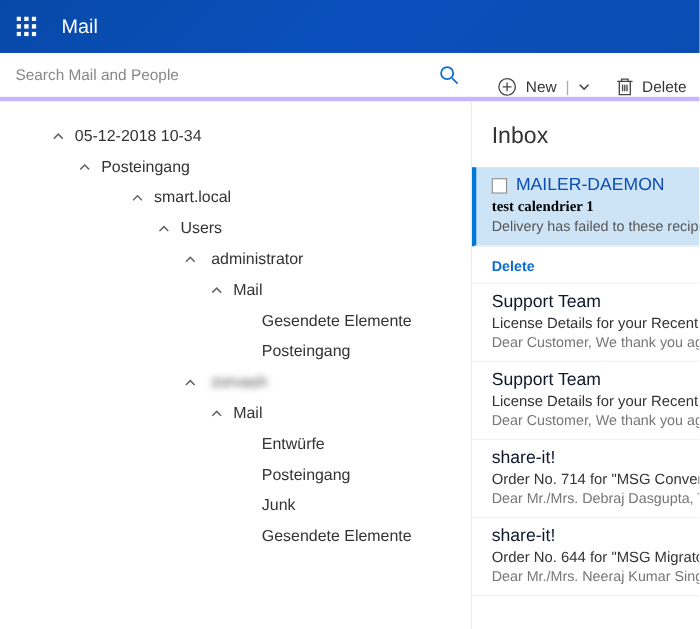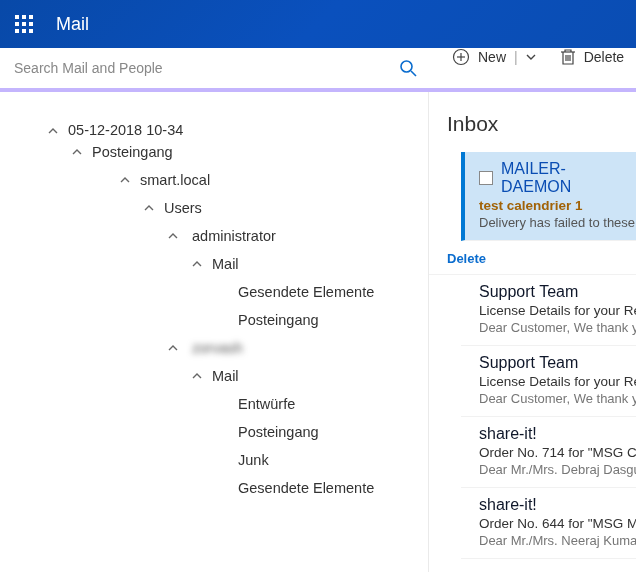--- a/index.html
+++ b/index.html
@@ -49,21 +49,21 @@
   }
   .search-input::placeholder { color: #888; }
   .search-icon-wrap {
     width: 40px; height: 44px;
     display: flex; align-items: center; justify-content: center;
     cursor: pointer;
   }
   .right-toolbar {
     flex: 1;
     display: flex;
-    align-items: flex-start;
+    align-items: flex-end;
     gap: 24px;
     padding-left: 24px;
     height: 100%;
     color: #333;
   }
   .tb-btn {
     display: flex; align-items: center; gap: 8px;
     font-size: 14px; color: #333; cursor: pointer;
   }
   .tb-btn svg { flex-shrink: 0; }
@@ -87,21 +87,21 @@
     white-space: nowrap;
   }
   .tree-item .chev {
     width: 14px; height: 14px;
     display: flex; align-items: center; justify-content: center;
     color: #666;
   }
   .tree-item.leaf .chev { visibility: hidden; }
   .blurred { filter: blur(3px); color:#555;}
   
-  .lv0 { padding-left: 36px; align-items: flex-end; }
+  .lv0 { padding-left: 36px; }
   .lv1 { padding-left: 60px; }
   .lv2 { padding-left: 84px; }
   .lv3 { padding-left: 108px; }
   .lv4 { padding-left: 132px; }
   .lv5 { padding-left: 156px; gap: 12px; }
   .lv6 { padding-left: 180px; }
   .lv6leaf { padding-left: 206px; }
 
   
   .msg-pane {
@@ -113,33 +113,32 @@
   .inbox-title {
     font-size: 21px;
     font-weight: 400;
     color: #333;
     padding: 20px 0 16px 18px;
   }
   .msg {
     padding: 8px 0 10px 18px;
     border-bottom: 1px solid #f1f1f1;
     cursor: pointer;
-    margin-left: 32px;
   }
   .msg .from { font-size: 16px; color: #0f172a; }
   .msg .subj { font-size: 13.5px; color: #333; margin-top: 2px; white-space: nowrap; overflow: hidden; }
   .msg .prev { font-size: 13px; color: #767676; margin-top: 2px; white-space: nowrap; overflow: hidden; }
 
   .msg.selected {
     background: #cde4f7;
     border-left: 4px solid #0078d4;
     padding-left: 14px;
   }
   .msg.selected .from { color: #0a4db3; font-weight: 400; display:flex; align-items:center; gap:8px;}
-  .msg.selected .subj { color: #a16207; font-weight: 600; }
+  .msg.selected .subj { color: #000000; font-weight: 600; font-family: Liberation Serif, serif; }
   .msg.selected .prev { color: #555; }
   .checkbox {
     width: 14px; height: 14px; border: 1px solid #888; background:#fff;
     display:inline-block; flex-shrink:0;
   }
 
   .group-hdr {
     color: #0a6cce;
     font-size: 13px;
     font-weight: 600;

